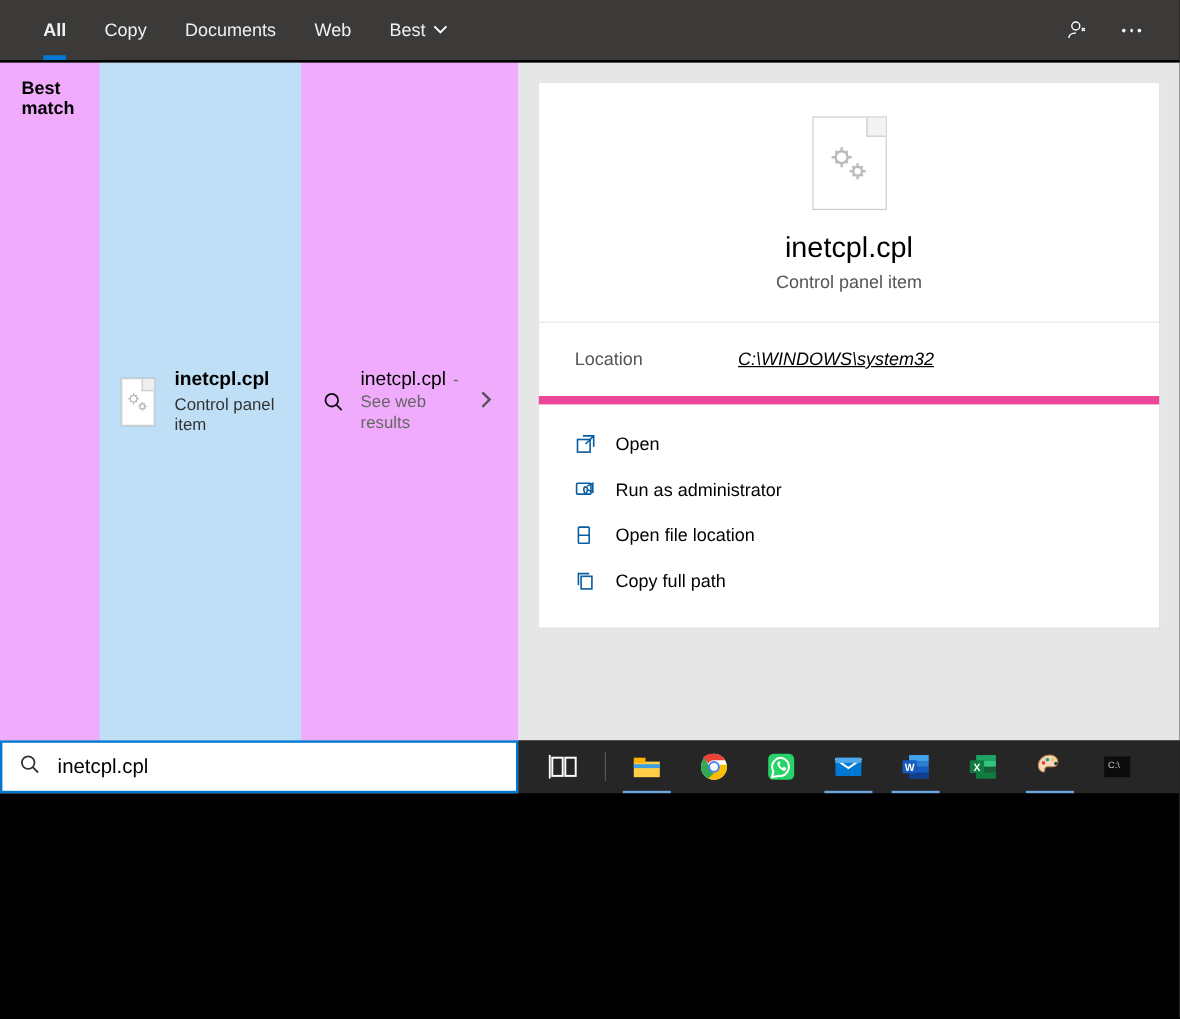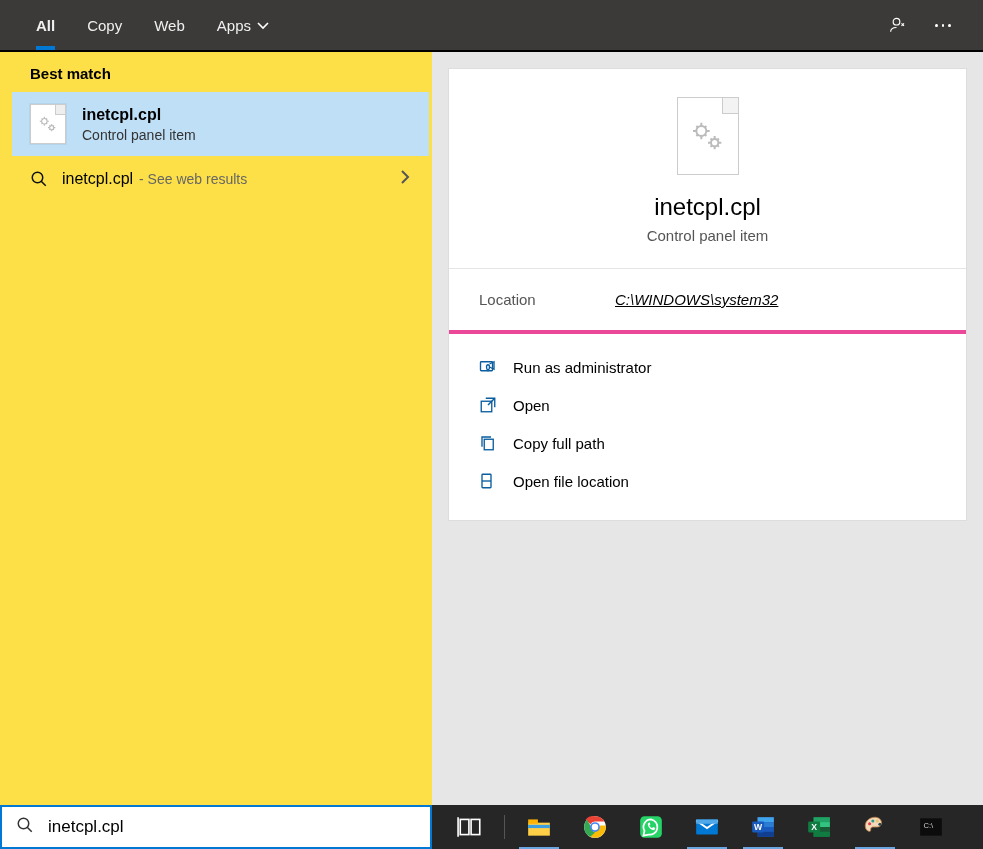--- a/index.html
+++ b/index.html
@@ -1,35 +1,35 @@
 <!DOCTYPE html>
 <html><head>
 <meta charset="utf-8">
 <style>
   * { box-sizing: border-box; margin: 0; padding: 0; font-family: "Segoe UI", Arial, sans-serif; }
   html, body { width: 983px; height: 849px; overflow: hidden; background:#000; }
 
-  .root { width: 983px; height: 849px; display: flex; flex-direction: column; }
+  .root { width: 983px; height: 661px; display: flex; flex-direction: column; }
 
   
   .topbar { height: 52px; background: #3b3a39; display: flex; align-items: center; color: #fff; position: relative; border-bottom: 2px solid #000; }
   .tabs { display: flex; height: 100%; align-items: stretch; padding-left: 20px; gap: 0; }
   .tab { display: flex; align-items: center; padding: 0 16px; font-size: 15px; color: #f0f0f0; cursor: pointer; position: relative; }
   .tab.active { font-weight: 600; }
   .tab.active::after { content:""; position:absolute; left:16px; right:16px; bottom:0; height:4px; background:#0078d4; }
   .tab .caret { margin-left:6px; display:inline-block; }
   .topbar-right { margin-left: auto; display: flex; align-items:center; gap: 24px; padding-right: 30px; }
   .topbar-icon { width: 20px; height: 20px; color:#fff; cursor:pointer; display:flex; align-items:center; justify-content:center; }
   .ellipsis-dot { width:3px; height:3px; border-radius:50%; background:#fff; margin:0 2px; display:inline-block; }
 
   
   .main { flex:1; display:flex; min-height:0; background:#e6e6e6; }
 
   
-  .left { width: 432px; background:#fde047; display:flex; flex-direction:column; border-right:3px solid transparent;padding-left:12px; }
+  .left { width: 432px; background:#f0abfc; display:flex; flex-direction:row; border-right:3px solid transparent; }
   .section-header { padding: 13px 18px 10px 18px; font-size: 15px; font-weight:600; color:#000; }
   .best-match { background:#bfdff6; padding: 12px 18px; display:flex; align-items:center; gap:16px; cursor:pointer; }
   .bm-ico { width:36px; height:40px; background:#fff; border:1px solid #ccc; position:relative; display:flex; align-items:center; justify-content:center; box-shadow: 0 0 0 1px rgba(0,0,0,.05); }
   .bm-ico .fold { position:absolute; top:0; right:0; width:10px;height:10px;border-left:1px solid #ccc;border-bottom:1px solid #ccc; background:#eee; }
   .bm-text { display:flex; flex-direction:column; }
   .bm-title { font-size:16px; font-weight:600; color:#000; }
   .bm-sub { font-size:14px; color:#333; margin-top:3px; }
 
   .web-row { padding: 12px 18px; display:flex; align-items:center; gap:14px; cursor:pointer; }
   .web-row .search-ic { width:18px; height:18px; }
@@ -39,21 +39,21 @@
 
   
   .right { flex:1; background:#e6e6e6; padding: 16px 16px 16px 16px; display:flex; flex-direction:column; }
   .card { background:#fff; flex:0 0 auto; border:1px solid #ddd; padding: 28px 0 0 0; display:flex; flex-direction:column; }
   .preview-top { display:flex; flex-direction:column; align-items:center; padding-bottom: 24px; border-bottom:1px solid #e5e5e5; }
   .big-ico { width:62px; height:78px; background:#fff; border:1px solid #ccc; position:relative; display:flex; align-items:center; justify-content:center; margin-bottom:18px; }
   .big-ico .fold { position:absolute; top:0; right:0; width:16px;height:16px;border-left:1px solid #ccc;border-bottom:1px solid #ccc; background:#f3f3f3; }
   .preview-title { font-size:24px; color:#000; font-weight:400; }
   .preview-sub { font-size:15px; color:#555; margin-top:6px; }
 
-  .detail-rows { padding: 22px 30px; border-bottom:4px solid #ec4899; display:flex; flex-direction:column; gap:20px; }
+  .detail-rows { padding: 22px 30px; border-bottom:7px solid #ec4899; display:flex; flex-direction:column; gap:20px; }
   .detail-row { display:flex; align-items:center; font-size:15px; }
   .detail-label { width:136px; color:#555; }
   .detail-value { color:#000; text-decoration: underline; cursor:pointer;font-style:italic; }
   .detail-value.plain { text-decoration:none; cursor:default; }
 
   .actions { padding: 14px 30px 20px 30px; display:flex; flex-direction:column; }
   .action { display:flex; align-items:center; gap:16px; padding:10px 0; font-size:15px; color:#000; cursor:pointer; }
   .action-ic { width:18px; height:18px; color:#0a5ea0; flex:0 0 18px; }
 
   
@@ -78,24 +78,27 @@
 
   <div class="topbar">
     <div class="tabs">
       <div class="tab active">
           <span>All</span>
         </div>
       <div class="tab">
           <span>Copy</span>
         </div>
       <div class="tab">
+          <span>Documents</span>
+        </div>
+      <div class="tab">
           <span>Web</span>
         </div>
       <div class="tab">
-        <span>Apps</span>
+        <span>Best</span>
         <span class="caret">
           <svg width="12" height="10" viewBox="0 0 12 10">
               <path d="M1 2 L6 7 L11 2" stroke="#fff" stroke-width="1.6" fill="none"></path>
             </svg>
         </span>
       </div>
     </div>
     <div class="topbar-right">
       <div class="topbar-icon">
         <svg width="22" height="22" viewBox="0 0 24 24" fill="none" stroke="#fff" stroke-width="1.4">
@@ -173,55 +176,55 @@
           <div class="detail-row">
             <div class="detail-label">Location</div>
             <div class="detail-value">C:\WINDOWS\system32</div>
           </div>
         </div>
 
         <div class="actions">
           <div class="action">
             <span class="action-ic">
               <svg width="18" height="18" viewBox="0 0 24 24" fill="none" stroke="#0a5ea0" stroke-width="1.8">
+                  <rect x="3" y="7" width="14" height="14"></rect>
+                  <path d="M9 3h12v12"></path>
+                  <path d="M21 3l-9 9"></path>
+                </svg>
+            </span>
+            <span>Open</span>
+          </div>
+          <div class="action">
+            <span class="action-ic">
+              <svg width="18" height="18" viewBox="0 0 24 24" fill="none" stroke="#0a5ea0" stroke-width="1.8">
                   <rect x="2" y="5" width="16" height="12" rx="1"></rect>
                   <path d="M14 8l6-3v10l-6-3"></path>
                   <path d="M14 12c0 3-2 5-2 5s-2-2-2-5 2-3 2-3 2 0 2 3z" fill="#fff"></path>
                 </svg>
             </span>
             <span>Run as administrator</span>
           </div>
           <div class="action">
             <span class="action-ic">
               <svg width="18" height="18" viewBox="0 0 24 24" fill="none" stroke="#0a5ea0" stroke-width="1.8">
-                  <rect x="3" y="7" width="14" height="14"></rect>
-                  <path d="M9 3h12v12"></path>
-                  <path d="M21 3l-9 9"></path>
+                  <rect x="4" y="3" width="12" height="18" rx="1"></rect>
+                  <path d="M4 12h12"></path>
                 </svg>
             </span>
-            <span>Open</span>
+            <span>Open file location</span>
           </div>
           <div class="action">
             <span class="action-ic">
               <svg width="18" height="18" viewBox="0 0 24 24" fill="none" stroke="#0a5ea0" stroke-width="1.8">
                   <rect x="7" y="7" width="12" height="14"></rect>
                   <path d="M4 17V4h12"></path>
                 </svg>
             </span>
             <span>Copy full path</span>
           </div>
-          <div class="action">
-            <span class="action-ic">
-              <svg width="18" height="18" viewBox="0 0 24 24" fill="none" stroke="#0a5ea0" stroke-width="1.8">
-                  <rect x="4" y="3" width="12" height="18" rx="1"></rect>
-                  <path d="M4 12h12"></path>
-                </svg>
-            </span>
-            <span>Open file location</span>
-          </div>
         </div>
 
       </div>
     </div>
   </div>
 
   <div class="bottom">
     <div class="searchbox">
       <span>
         <svg width="18" height="18" viewBox="0 0 24 24" fill="none" stroke="#333" stroke-width="2">

